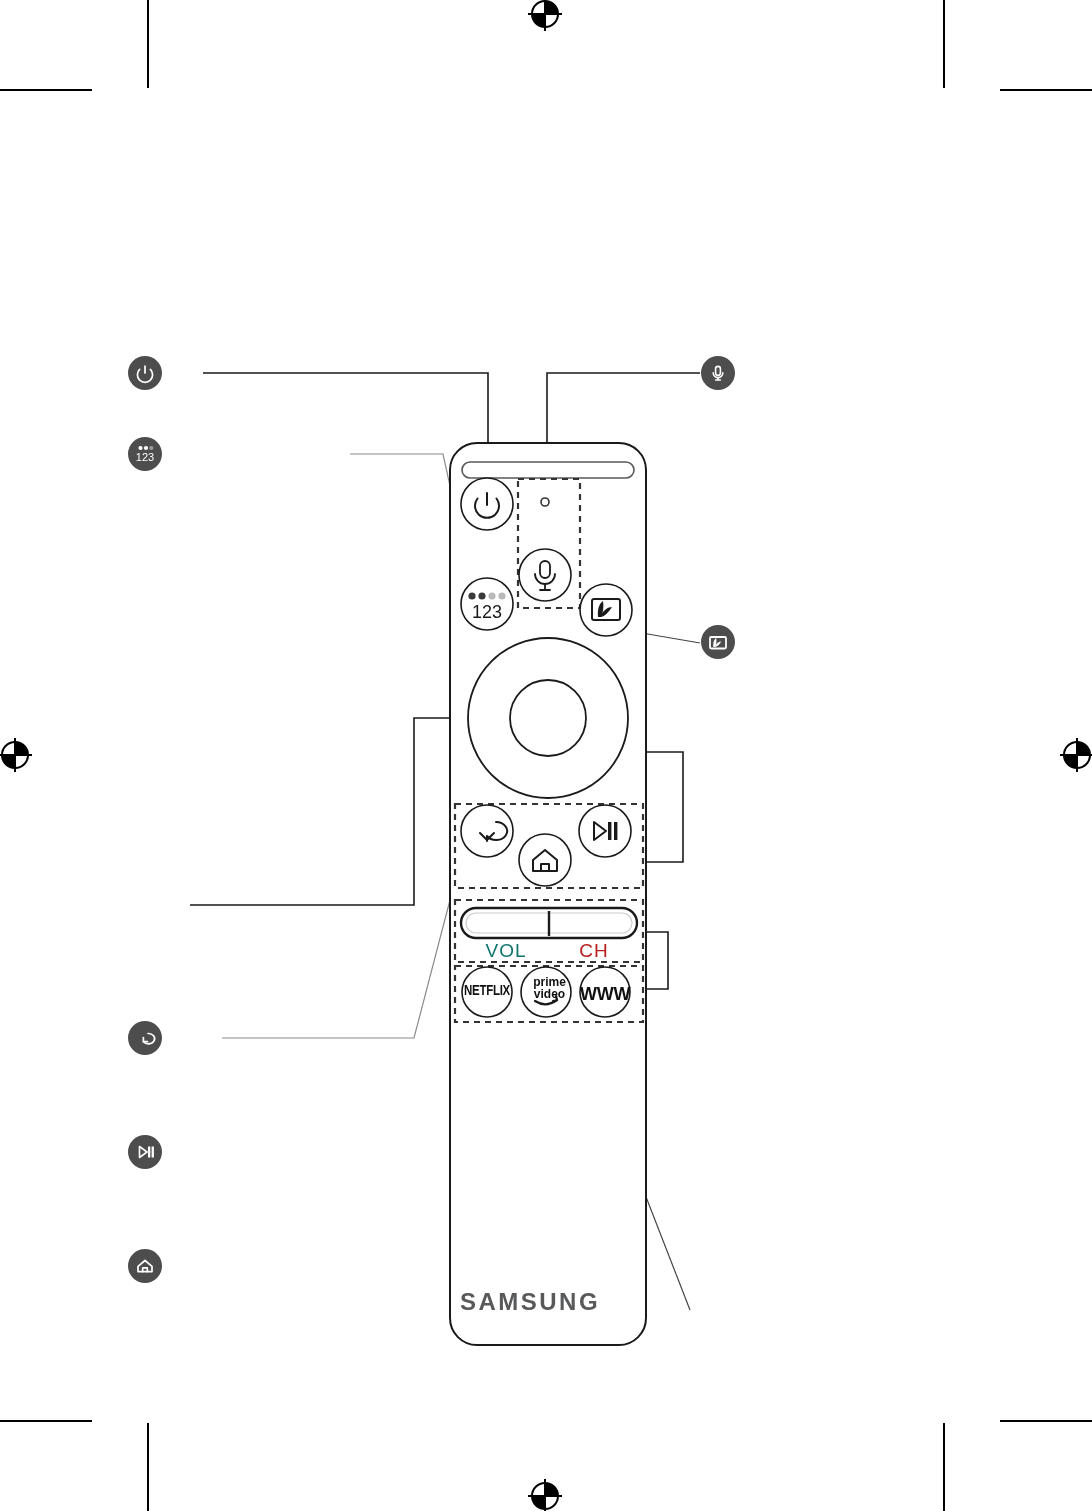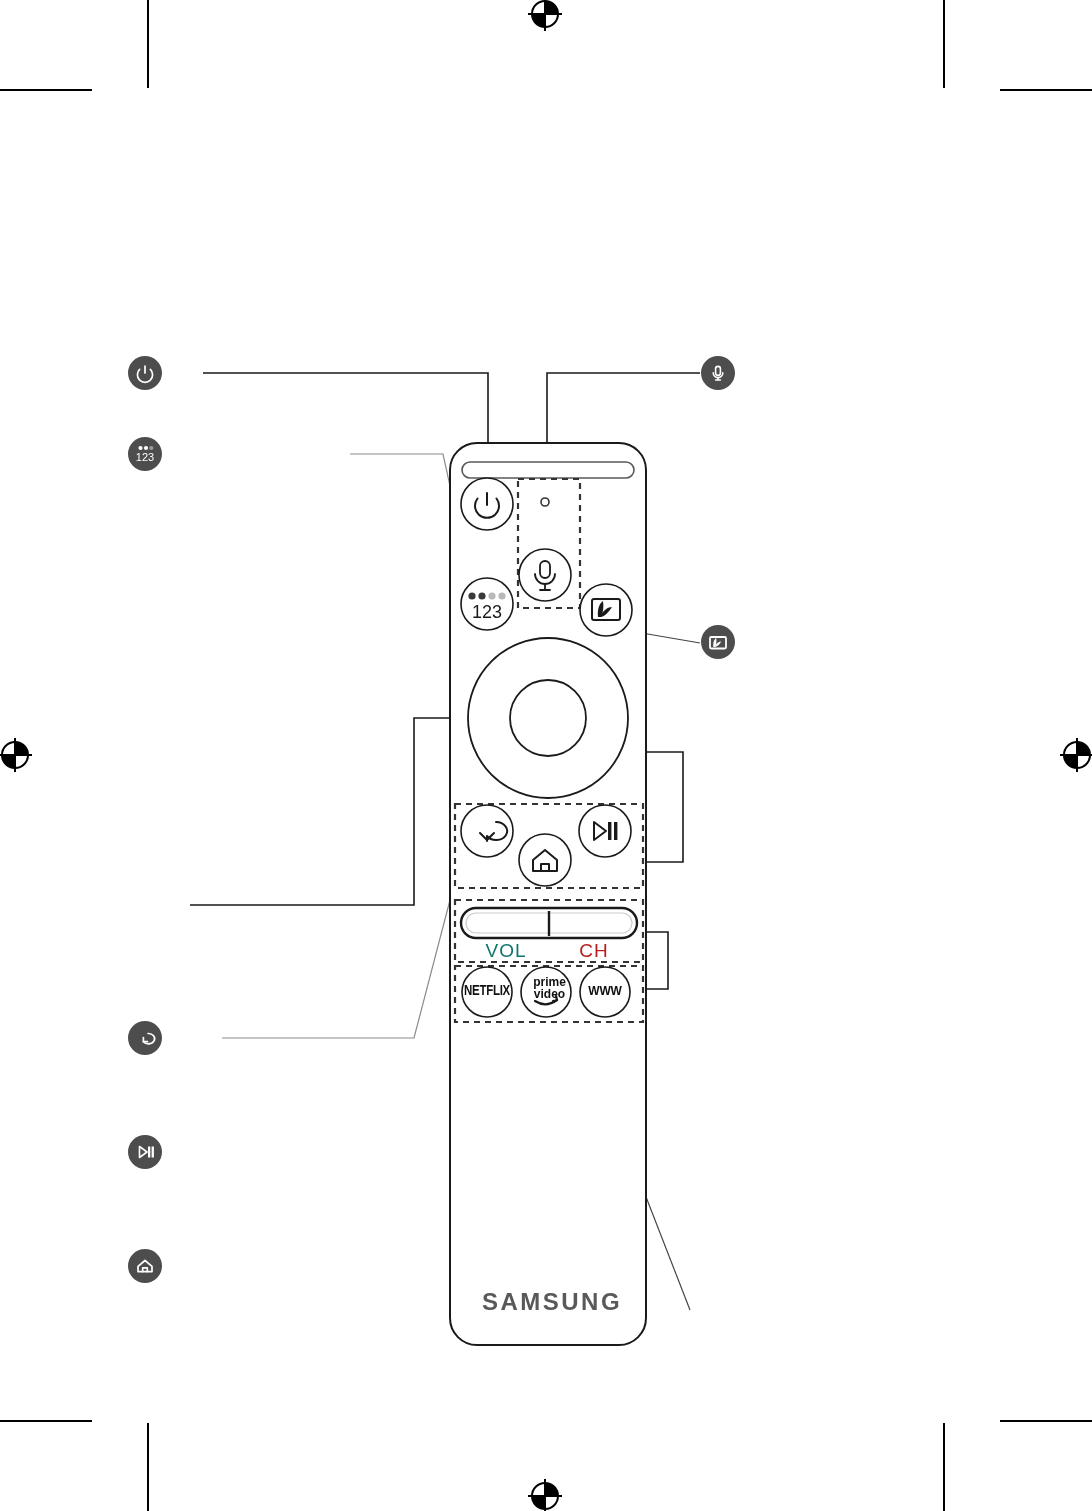--- a/index.html
+++ b/index.html
@@ -183,25 +183,25 @@
 
 <div class="lbl" style="left:462px;top:984px;width:50px;text-align:center;font-size:11.5px;font-weight:bold;color:#111;letter-spacing:-0.3px;font-family:'Liberation Sans',sans-serif;transform:scaleY(1.25);">
   <span>NETFLIX</span>
 </div>
 
 <div class="lbl" style="left:521px;top:977px;width:57px;text-align:center;font-size:12px;font-weight:bold;color:#111;line-height:11.5px;">
   <span>prime</span><br>
   <span>video</span>
 </div>
 
-<div class="lbl" style="left:580px;top:984px;width:50px;text-align:center;font-size:12px;font-weight:bold;color:#111;letter-spacing:-0.2px;">
+<div class="lbl" style="left:580px;top:984px;width:50px;text-align:center;font-size:18px;font-weight:bold;color:#111;letter-spacing:-0.2px;">
   <span>WWW</span>
 </div>
 
-<div class="lbl" style="left:450px;top:1288px;width:204px;text-align:center;font-size:24px;font-weight:bold;color:#58595b;letter-spacing:2.5px;">
+<div class="lbl" style="left:428px;top:1288px;width:204px;text-align:center;font-size:24px;font-weight:bold;color:#58595b;letter-spacing:2.5px;">
   <span>SAMSUNG</span>
 </div>
 
 <div class="badge" style="left:128px;top:356px;width:34px;height:34px;">
   <svg width="22" height="22" viewBox="0 0 22 22">
     <path d="M5.6 7.4 a7.6 7.6 0 1 0 10.8 0" fill="none" stroke="#fff" stroke-width="1.7" stroke-linecap="round"></path>
     <path d="M11 4 L11 11" fill="none" stroke="#fff" stroke-width="1.7" stroke-linecap="round"></path>
   </svg>
 </div>
 

